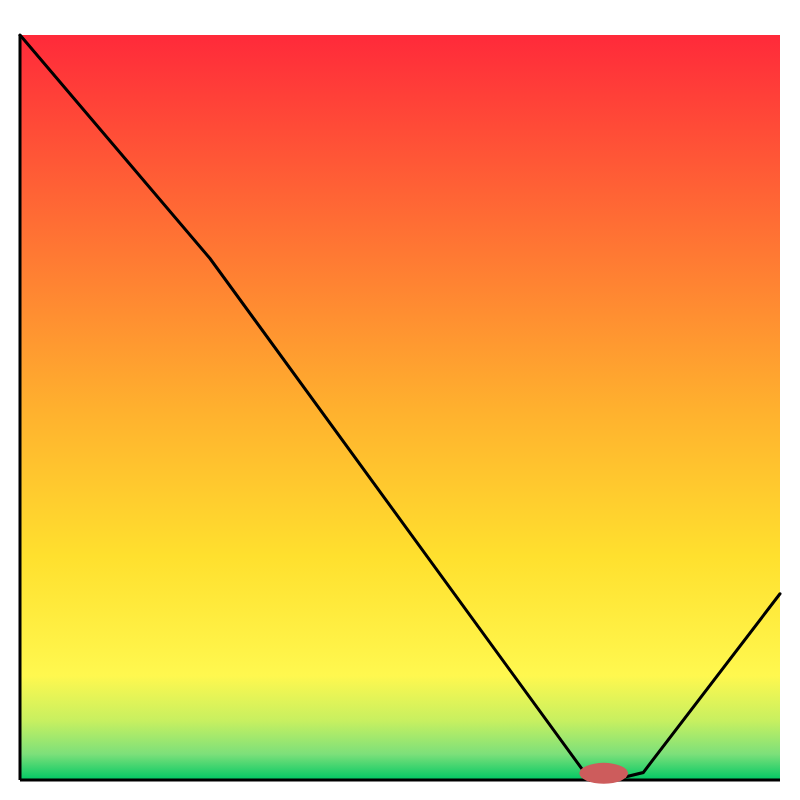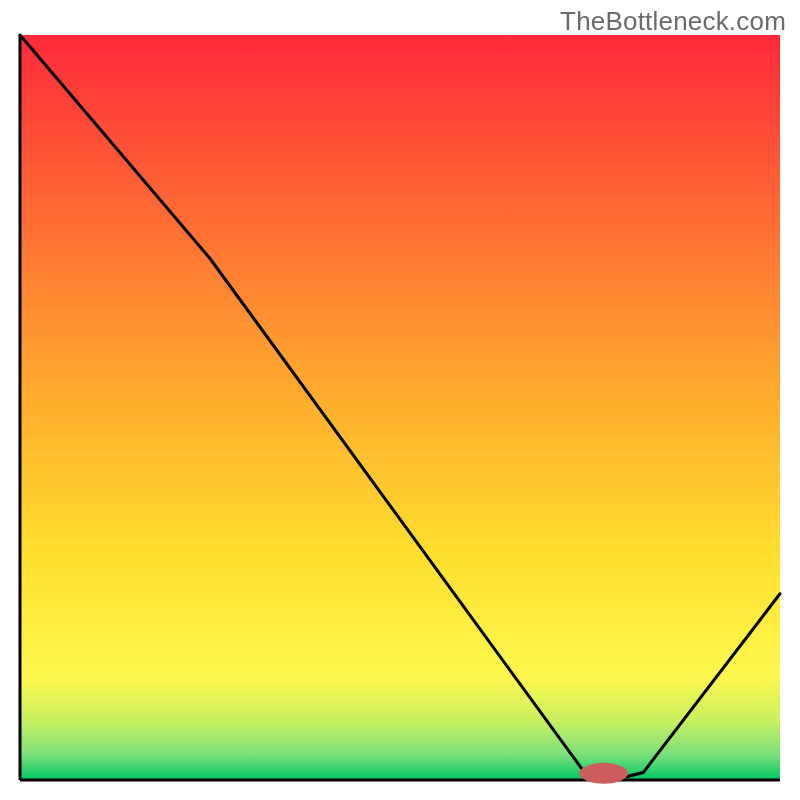--- a/index.html
+++ b/index.html
@@ -32,21 +32,20 @@
     top: 0;
     width: 800px;
     height: 800px;
   }
 </style>
 </head>
 <body>
 
 <div class="frame">
 
-  <div class="watermark">TheBottleneck.com</div>
 
   <svg class="main" viewBox="0 0 800 800" preserveAspectRatio="none">
     <defs>
       <linearGradient id="bg-grad" x1="0" y1="0" x2="0" y2="1">
           <stop offset="0%" stop-color="#ff2a3a"></stop>
           <stop offset="50%" stop-color="#ffb02e"></stop>
           <stop offset="70%" stop-color="#ffe02e"></stop>
           <stop offset="86%" stop-color="#fff84f"></stop>
           <stop offset="92%" stop-color="#c8f060"></stop>
           <stop offset="96.5%" stop-color="#7de07a"></stop>

